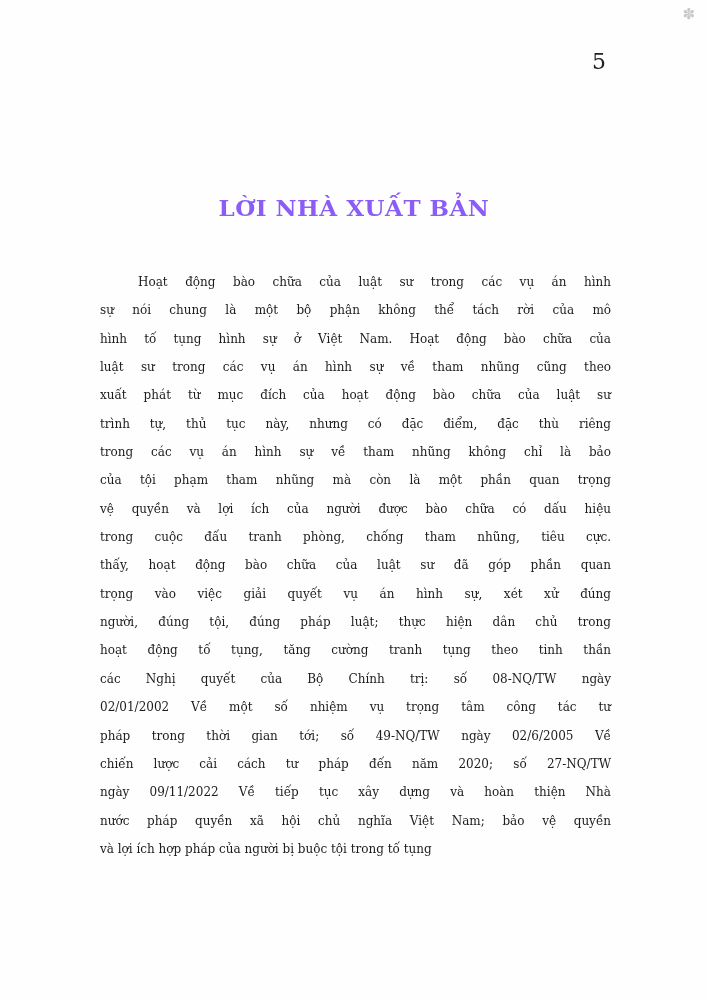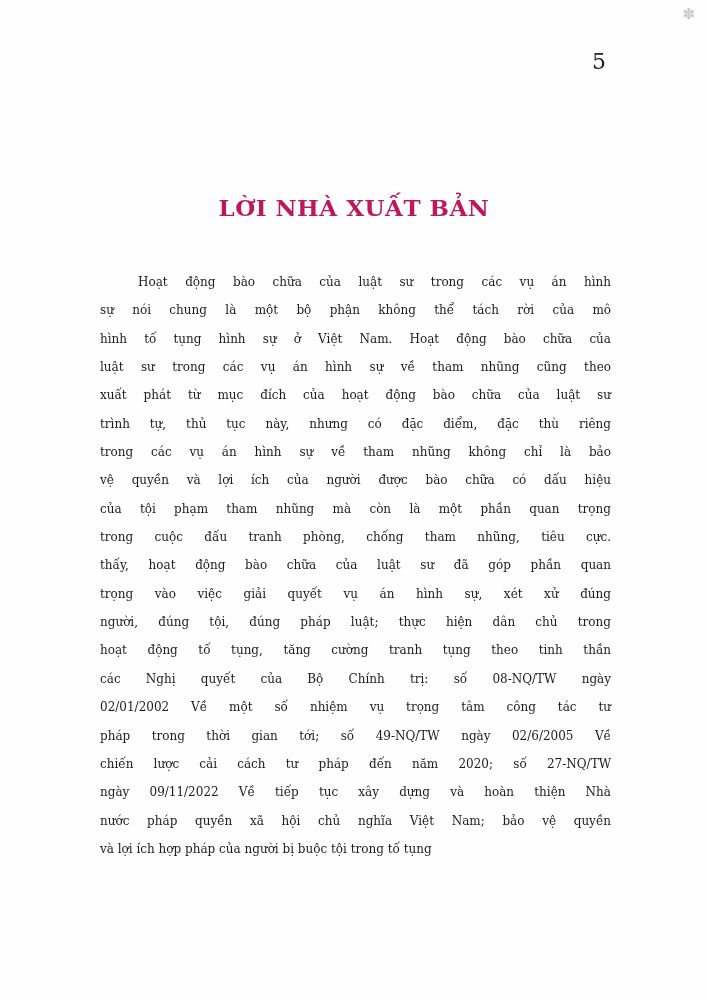--- a/index.html
+++ b/index.html
@@ -34,21 +34,21 @@
   }
   .chapter-title {
     position: absolute;
     top: 194px;
     left: 0;
     width: 100%;
     text-align: center;
     font-size: 23px;
     font-weight: bold;
     letter-spacing: 0.5px;
-    color: #be185d;
+    color: #8b5cf6;
   }
   .body-text {
     position: absolute;
     top: 268px;
     left: 100px;
     width: 511px;
     font-size: 12px;
     line-height: 28.35px;
     color: #1c1c1c;
   }
@@ -75,22 +75,22 @@
 
   <div class="body-text">
 
   <div class="text-line first">Hoạt động bào chữa của luật sư trong các vụ án hình</div>
       <div class="text-line">sự nói chung là một bộ phận không thể tách rời của mô</div>
       <div class="text-line">hình tố tụng hình sự ở Việt Nam. Hoạt động bào chữa của</div>
       <div class="text-line">luật sư trong các vụ án hình sự về tham nhũng cũng theo</div>
       <div class="text-line">xuất phát từ mục đích của hoạt động bào chữa của luật sư</div>
       <div class="text-line">trình tự, thủ tục này, nhưng có đặc điểm, đặc thù riêng</div>
       <div class="text-line">trong các vụ án hình sự về tham nhũng không chỉ là bảo</div>
+      <div class="text-line">của tội phạm tham nhũng mà còn là một phần quan trọng</div>
       <div class="text-line">vệ quyền và lợi ích của người được bào chữa có dấu hiệu</div>
-      <div class="text-line">của tội phạm tham nhũng mà còn là một phần quan trọng</div>
       <div class="text-line">trong cuộc đấu tranh phòng, chống tham nhũng, tiêu cực.</div>
       <div class="text-line">thấy, hoạt động bào chữa của luật sư đã góp phần quan</div>
       <div class="text-line">trọng vào việc giải quyết vụ án hình sự, xét xử đúng</div>
       <div class="text-line">người, đúng tội, đúng pháp luật; thực hiện dân chủ trong</div>
       <div class="text-line">hoạt động tố tụng, tăng cường tranh tụng theo tinh thần</div>
       <div class="text-line">các Nghị quyết của Bộ Chính trị: số 08-NQ/TW ngày</div>
       <div class="text-line">02/01/2002 Về một số nhiệm vụ trọng tâm công tác tư</div>
       <div class="text-line">pháp trong thời gian tới; số 49-NQ/TW ngày 02/6/2005 Về</div>
       <div class="text-line">chiến lược cải cách tư pháp đến năm 2020; số 27-NQ/TW</div>
       <div class="text-line">ngày 09/11/2022 Về tiếp tục xây dựng và hoàn thiện Nhà</div>

